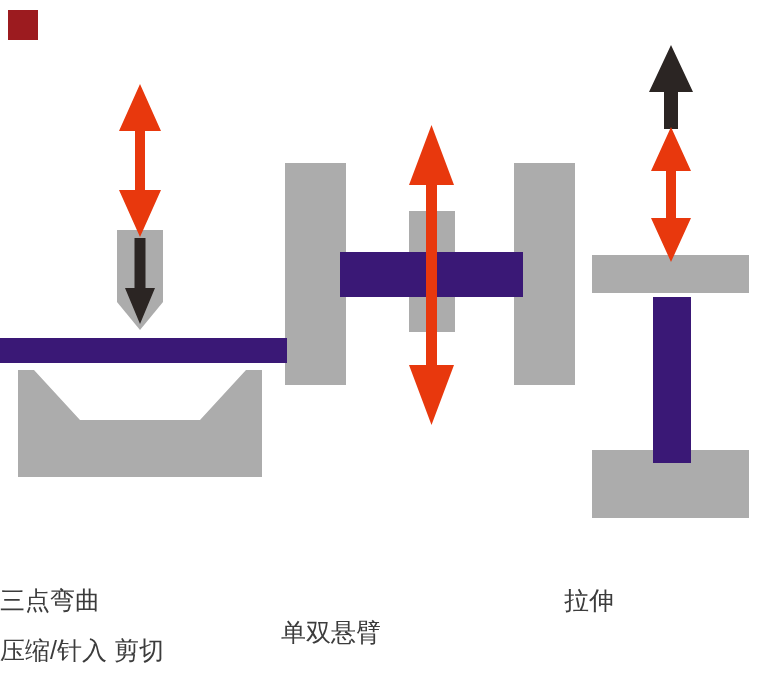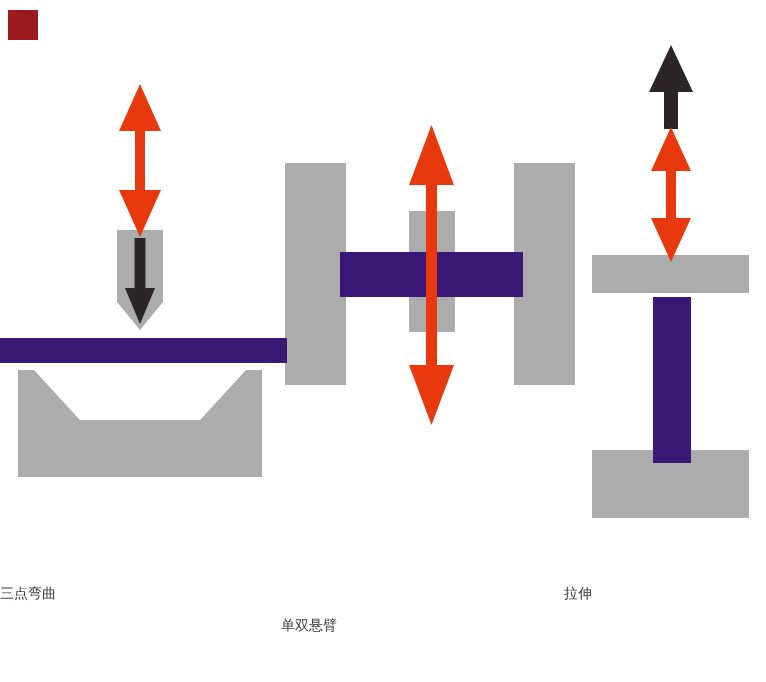--- a/index.html
+++ b/index.html
@@ -14,26 +14,25 @@
   }
   .abs { position:absolute; }
   .gray   { background:var(--color-gray); z-index:1; }
   .purple { background:var(--color-purple); z-index:2; }
   .marker { background:var(--color-darkred); z-index:1; }
   svg.arrow { z-index:3; position:absolute; display:block; }
   .arrow-red   { color:var(--color-orange); }
   .arrow-black { color:var(--color-black); }
   .label {
     position:absolute;
-    font-size:14px;
+    font-size:25px;
     line-height:1.1;
     color:var(--color-text);
     white-space:nowrap;
     z-index:4;
-    font-family:Liberation Mono, monospace;
   }
 </style>
 </head>
 <body>
 
 <div id="canvas">
 
   <div class="abs marker" style="left:8px;top:10px;width:30px;height:30px;"></div>
 
   <div>
@@ -66,14 +65,15 @@
       <polygon fill="currentColor" points="20,0 40,44 25,44 25,91 40,91 20,135 0,91 15,91 15,44 0,44"></polygon>
     </svg>
     <div class="abs gray" style="left:592px;top:255px;width:157px;height:38px;"></div>
     <div class="abs purple" style="left:653px;top:297px;width:38px;height:166px;"></div>
     <div class="abs gray" style="left:592px;top:450px;width:157px;height:68px;"></div>
   </div>
 
   <div class="label" style="left:0;top:587px;">三点弯曲</div>
   <div class="label" style="left:281px;top:619px;">单双悬臂</div>
   <div class="label" style="left:564px;top:587px;">拉伸</div>
+  <div class="label" style="left:0;top:637px;">压缩/针入 剪切</div>
 
 </div>
 
 </body></html>

